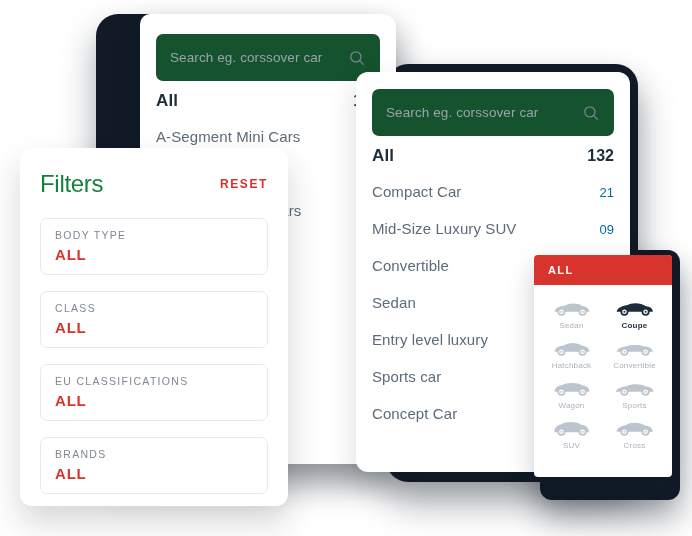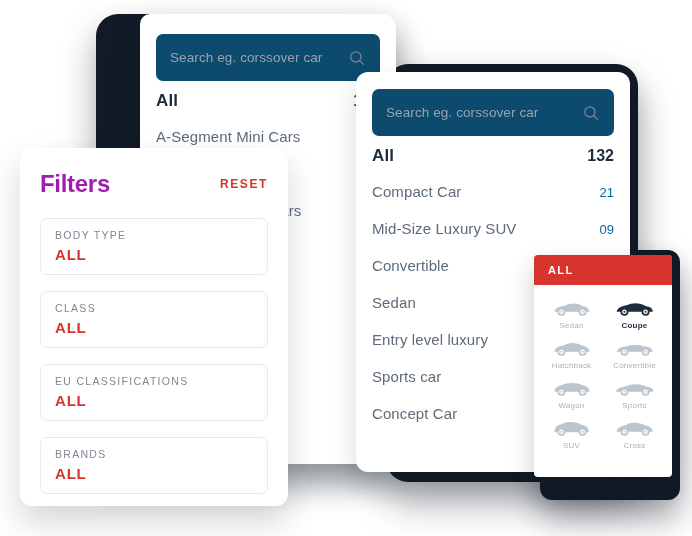--- a/index.html
+++ b/index.html
@@ -42,21 +42,21 @@
   #card-mid {
     left: 140px; top: 14px;
     width: 256px; height: 450px;
     border-radius: 10px 14px 14px 10px;
     box-shadow: 0 14px 30px rgba(20,28,40,.20);
     overflow: hidden;
   }
   .search-box {
     margin: 20px 16px 0 16px;
     height: 47px;
-    background: #0c4a6e;
+    background: #14532d;
     border-radius: 7px;
     display: flex;
     align-items: center;
     padding: 0 14px;
   }
   .search-box input {
     flex: 1;
     border: none;
     outline: none;
     background: transparent;
@@ -104,22 +104,22 @@
     padding: 22px 20px 0 20px;
   }
   .filters-head {
     display: flex;
     align-items: center;
     justify-content: space-between;
     margin-bottom: 20px;
   }
   .filters-title {
     font-size: 24px;
-    font-weight: 700;
-    color: #a21caf;
+    font-weight: 400;
+    color: #15803d;
     letter-spacing: -.3px;
   }
   .reset-btn {
     font-size: 12px;
     font-weight: 700;
     letter-spacing: 1.6px;
     color: #d6342c;
     background: none;
     border: none;
     cursor: pointer;

